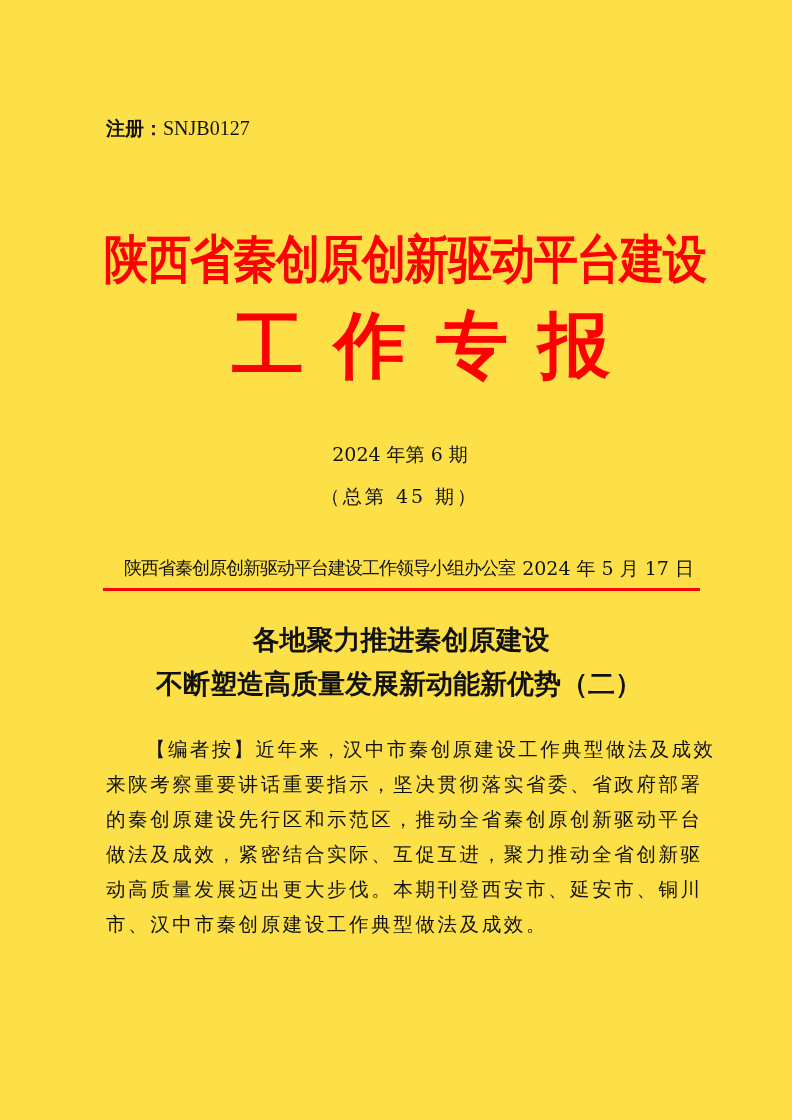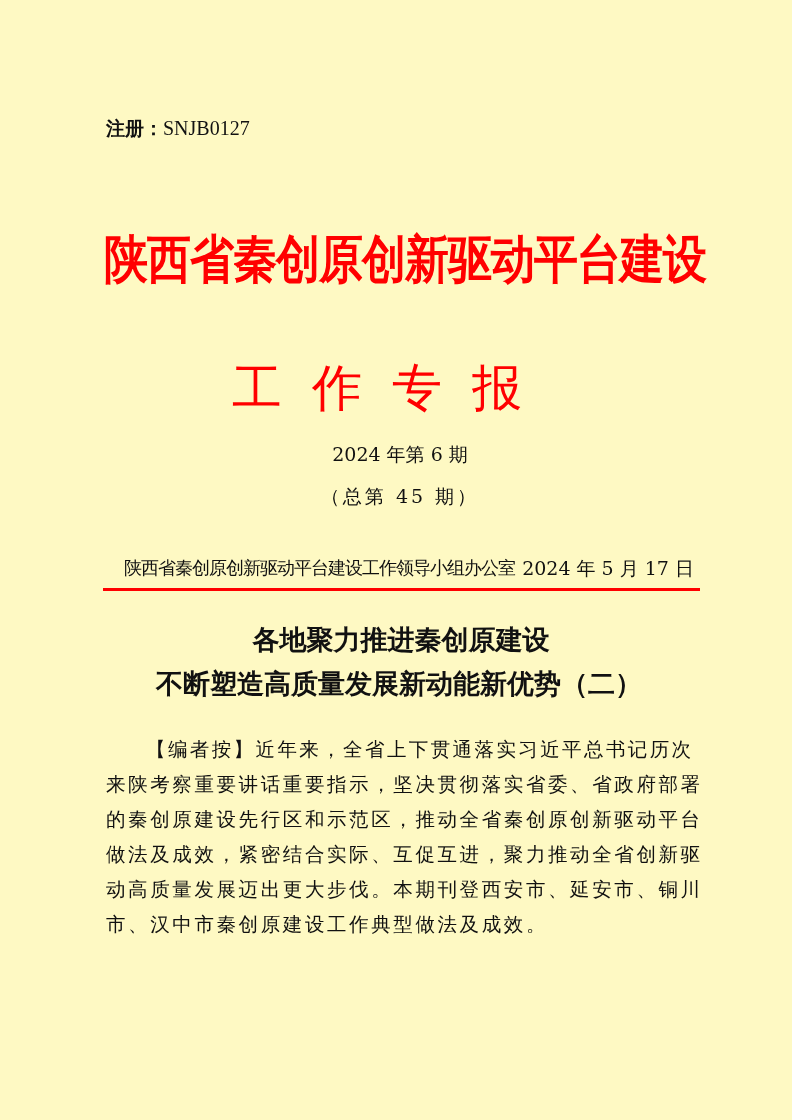--- a/index.html
+++ b/index.html
@@ -13,21 +13,21 @@
       position: relative;
       overflow: hidden;
       font-family: "DejaVu Serif", "Liberation Serif", serif;
       color: #111111;
     }
     .page {
       position: absolute;
       left: 0; top: 0;
       width: 792px;
       height: 1120px;
-      background: #fef9c3;
+      background: #fde047;
     }
     .reg-no {
       position: absolute;
       left: 106px;
       top: 116px;
       font-size: 19px;
       font-weight: bold;
       font-family: "DejaVu Sans", "Liberation Sans", sans-serif;
       letter-spacing: 0px;
       color: #111111;
@@ -50,27 +50,26 @@
       letter-spacing: -1px;
       white-space: nowrap;
       transform: scaleY(1.18);
       transform-origin: left top;
     }
     .masthead-subtitle {
       position: absolute;
       left: 232px;
       top: 310px;
       width: 340px;
-      font-size: 50px;
+      font-size: 72px;
       line-height: 70px;
-      font-weight: normal;
+      font-weight: bold;
       color: #ff0000;
       letter-spacing: 30px;
       white-space: nowrap;
-      margin-top: 43px;
     }
     .issue-line {
       position: absolute;
       left: 0;
       width: 792px;
       text-align: center;
       font-size: 19px;
       color: #111111;
       white-space: nowrap;
     }
@@ -156,21 +155,21 @@
     <span class="office-name">陕西省秦创原创新驱动平台建设工作领导小组办公室</span>
     <span class="office-date">2024 年 5 月 17 日</span>
   </div>
 
   <div class="red-rule"></div>
 
   <div class="article-title title-1">各地聚力推进秦创原建设</div>
   <div class="article-title title-2">不断塑造高质量发展新动能新优势（二）</div>
 
   <div class="body-text">
-    <span class="body-line indent"><span class="bracket-label">【编者按】</span><span>近年来，全省上下贯通落实习近平总书记历次</span></span>
+    <span class="body-line indent"><span class="bracket-label">【编者按】</span><span>近年来，汉中市秦创原建设工作典型做法及成效</span></span>
     <span class="body-line">来陕考察重要讲话重要指示，坚决贯彻落实省委、省政府部署</span>
     <span class="body-line">的秦创原建设先行区和示范区，推动全省秦创原创新驱动平台</span>
     <span class="body-line">做法及成效，紧密结合实际、互促互进，聚力推动全省创新驱</span>
     <span class="body-line">动高质量发展迈出更大步伐。本期刊登西安市、延安市、铜川</span>
     <span class="body-line">市、汉中市秦创原建设工作典型做法及成效。</span>
   </div>
 
 </div>
 
 </body></html>

